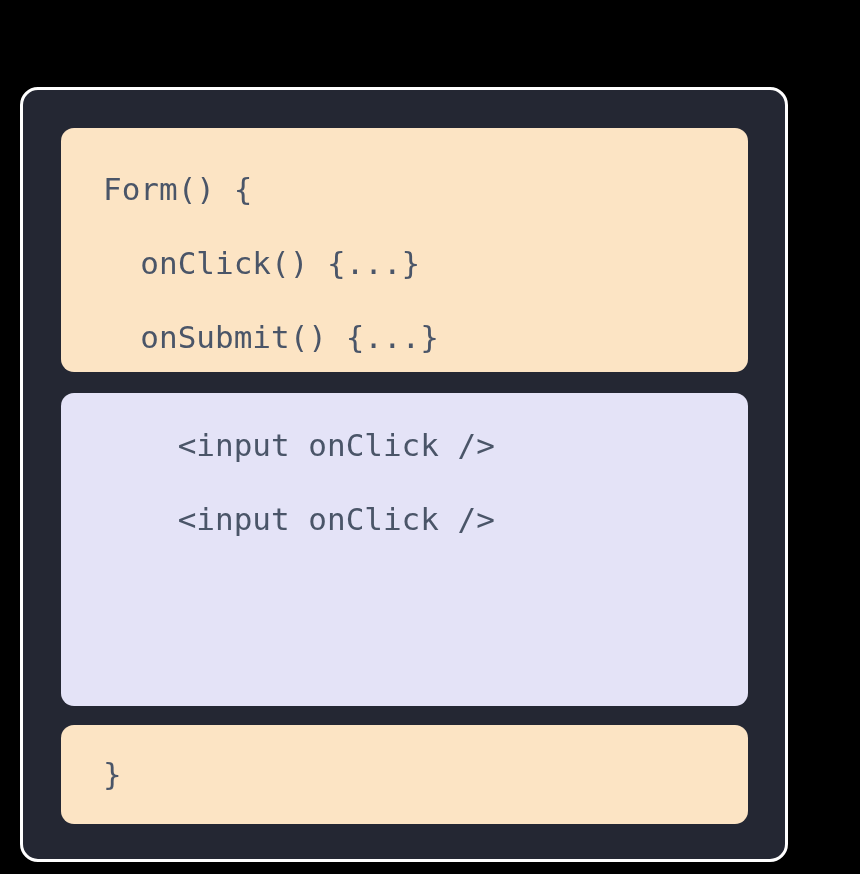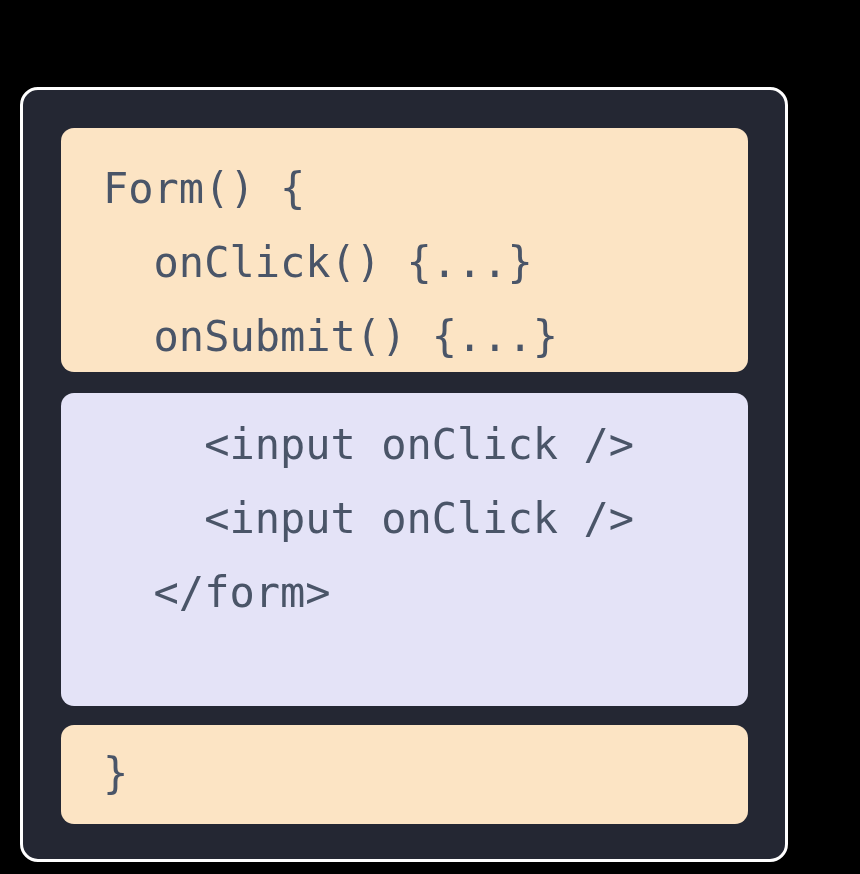--- a/index.html
+++ b/index.html
@@ -47,21 +47,21 @@
   .block.peach  { background: #FCE4C4; }
   .block.lilac  { background: #E4E3F7; }
 
   .block-a { top: 38px;  height: 244px; }   
   .block-b { top: 303px; height: 313px; }   
   .block-c { top: 635px; height: 99px;  }   
 
   
   .code-line {
     font-family: "DejaVu Sans Mono", monospace;
-    font-size: 42px;
+    font-size: 31px;
     line-height: 74px;
     color: #4A5568;
     white-space: pre;
     letter-spacing: 0;
     margin: 0;
     padding: 0;
   }
 
   .block-a .lines { padding: 24px 0 0 42px; }   
   .block-b .lines { padding: 15px 0 0 42px; }
@@ -79,21 +79,20 @@
         <div class="code-line">Form() {</div>
         <div class="code-line">  onClick() {...}</div>
         <div class="code-line">  onSubmit() {...}</div>
       </div>
     </div>
 
     <div class="block lilac block-b">
       <div class="lines">
         <div class="code-line">    &lt;input onClick /&gt;</div>
         <div class="code-line">    &lt;input onClick /&gt;</div>
-        <div class="code-line">  &lt;/form&gt;</div>
       </div>
     </div>
 
     <div class="block peach block-c">
       <div class="lines">
         <div class="code-line">}</div>
       </div>
     </div>
 
   </div>

